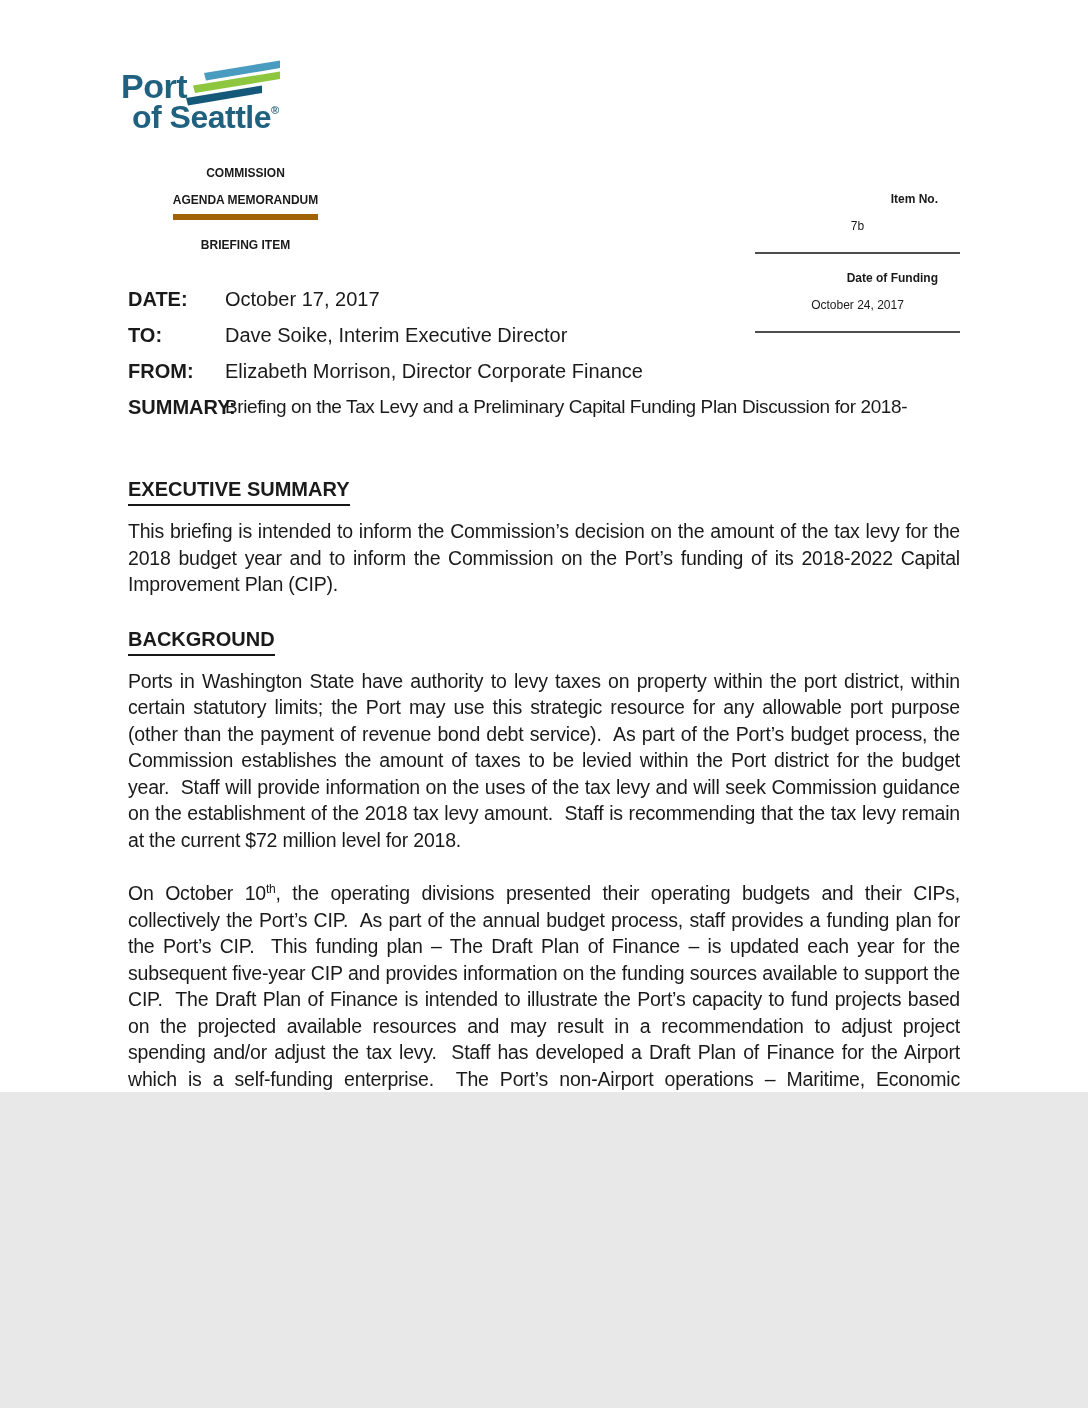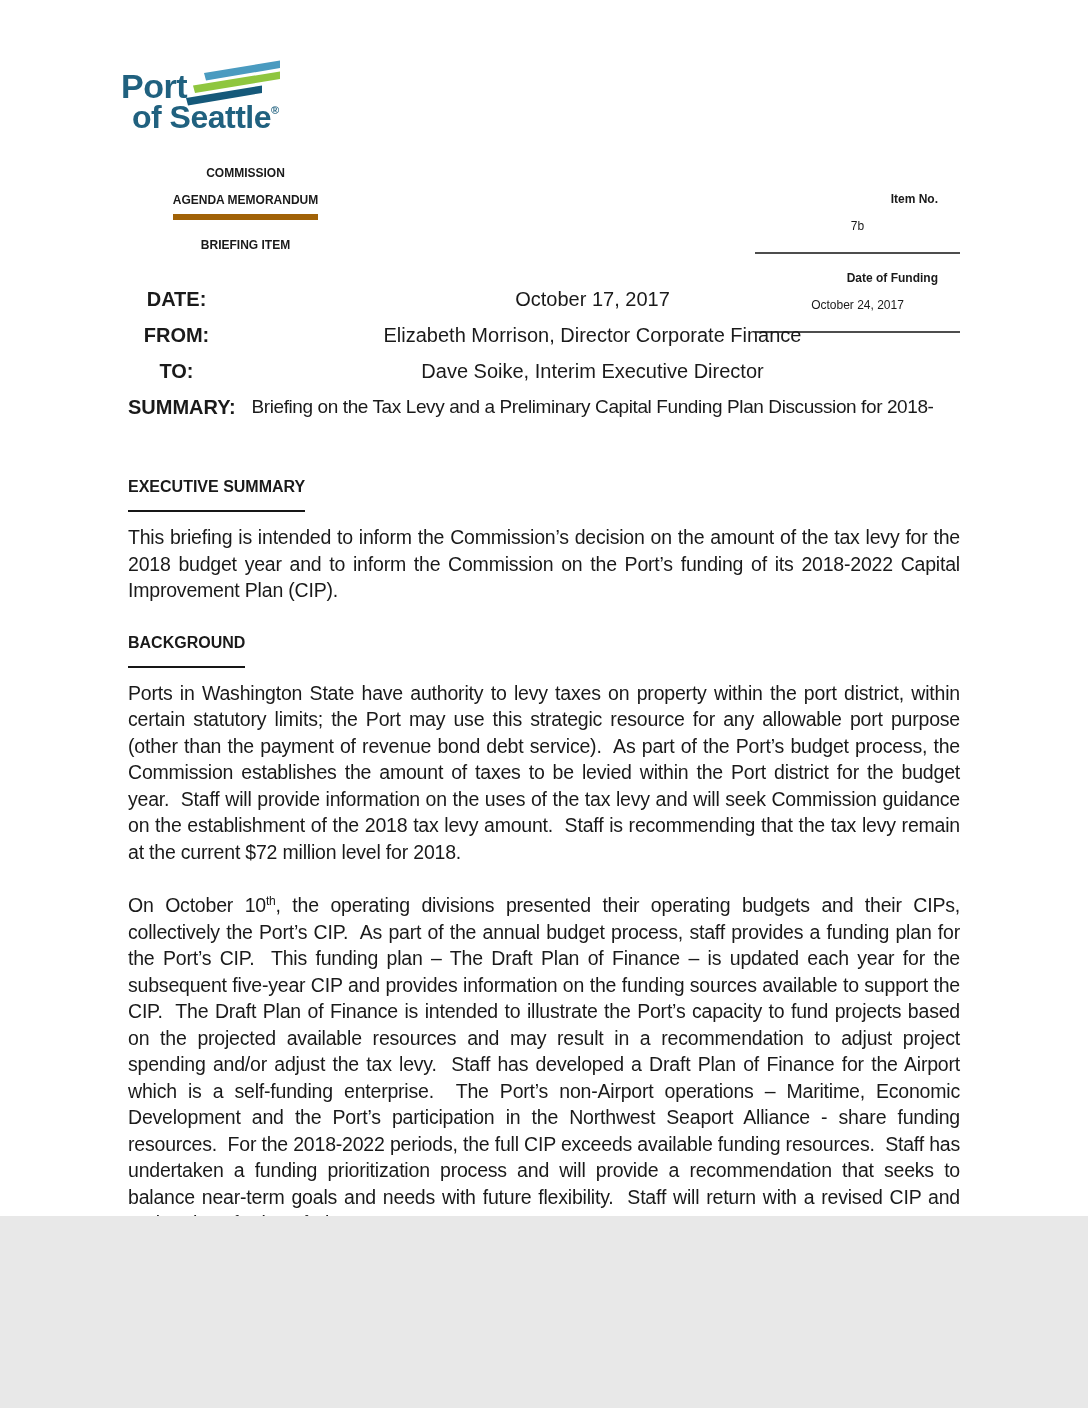--- a/index.html
+++ b/index.html
@@ -1,18 +1,18 @@
 <!DOCTYPE html>
 <html><head>
 <meta charset="utf-8">
 <style>
   html,body { margin:0; padding:0; background:#e8e8e8; }
   .page {
     position:relative;
-    width:1088px; height:1216px;
+    width:1088px; height:1092px;
     background:#ffffff;
     margin:0 auto;
     font-family:"Liberation Sans", sans-serif;
     color:#1a1a1a;
     overflow:hidden;
   }
   
   .logo { position:absolute; left:116px; top:52px; width:180px; height:84px; }
   .logo svg { display:block; }
 
@@ -25,32 +25,32 @@
   .hdr-left { width:235px; text-align:center; font-weight:bold; }
   .hdr-left .underlined { display:inline-block; border-bottom:6px solid #a16207; padding-bottom:0px; }
   .hdr-left .briefing { margin-top:12px; }
   .hdr-right { padding-top:26px; }
   .hdr-right-row { display:flex; align-items:flex-end; margin-bottom:11px;flex-direction:column; }
   .hdr-label { width:165px; text-align:right; font-weight:bold; margin-right:22px; }
   .hdr-value { width:205px; text-align:center; border-bottom:2px solid #4d4d4d; padding-bottom:12px; }
 
   
   .fields { position:absolute; top:286px; left:128px; width:832px; font-size:20px; line-height:26px; }
-  .field-row { display:flex; margin-bottom:10px;text-align:center; }
+  .field-row { display:flex; margin-bottom:10px; }
   .field-label { width:97px; font-weight:bold; flex-shrink:0; }
   .field-value { flex:1; }
   .field-value .line1 { white-space:nowrap; font-size:19px; letter-spacing:-0.4px; }
   .field-value .line2 { margin-left:25px; margin-top:1px; }
 
   
   .sections { position:absolute; top:478px; left:128px; width:832px; }
   .section-heading {
-    font-size:16px; font-weight:bold;
+    font-size:20px; font-weight:bold;
     display:inline-block; border-bottom:2px solid #161616;
-    margin:0; padding-bottom:14px;
+    margin:0; padding-bottom:3px;
   }
   .para {
     margin:12px 0 0 0;
     font-size:19.5px; line-height:26.5px;
     text-align:justify;
     letter-spacing:-0.2px;
   }
   .bg-heading-wrap { margin-top:30px; }
   .para-gap { margin-top:27px; }
   sup.ord { font-size:0.62em; vertical-align:super; line-height:0; }
@@ -87,26 +87,26 @@
       </div>
     </div>
   </div>
 
   <div class="fields">
     <div class="field-row">
       <div class="field-label">DATE:</div>
       <div class="field-value">October 17, 2017</div>
     </div>
     <div class="field-row">
+      <div class="field-label">TO:</div>
+      <div class="field-value">Dave Soike, Interim Executive Director</div>
+    </div>
+    <div class="field-row">
       <div class="field-label">FROM:</div>
       <div class="field-value">Elizabeth Morrison, Director Corporate Finance</div>
-    </div>
-    <div class="field-row">
-      <div class="field-label">TO:</div>
-      <div class="field-value">Dave Soike, Interim Executive Director</div>
     </div>
     <div class="field-row">
       <div class="field-label">SUMMARY:</div>
       <div class="field-value">
         <div class="line1">Briefing on the Tax Levy and a Preliminary Capital Funding Plan Discussion for 2018-</div>
       </div>
     </div>
   </div>
 
   <div class="sections">

